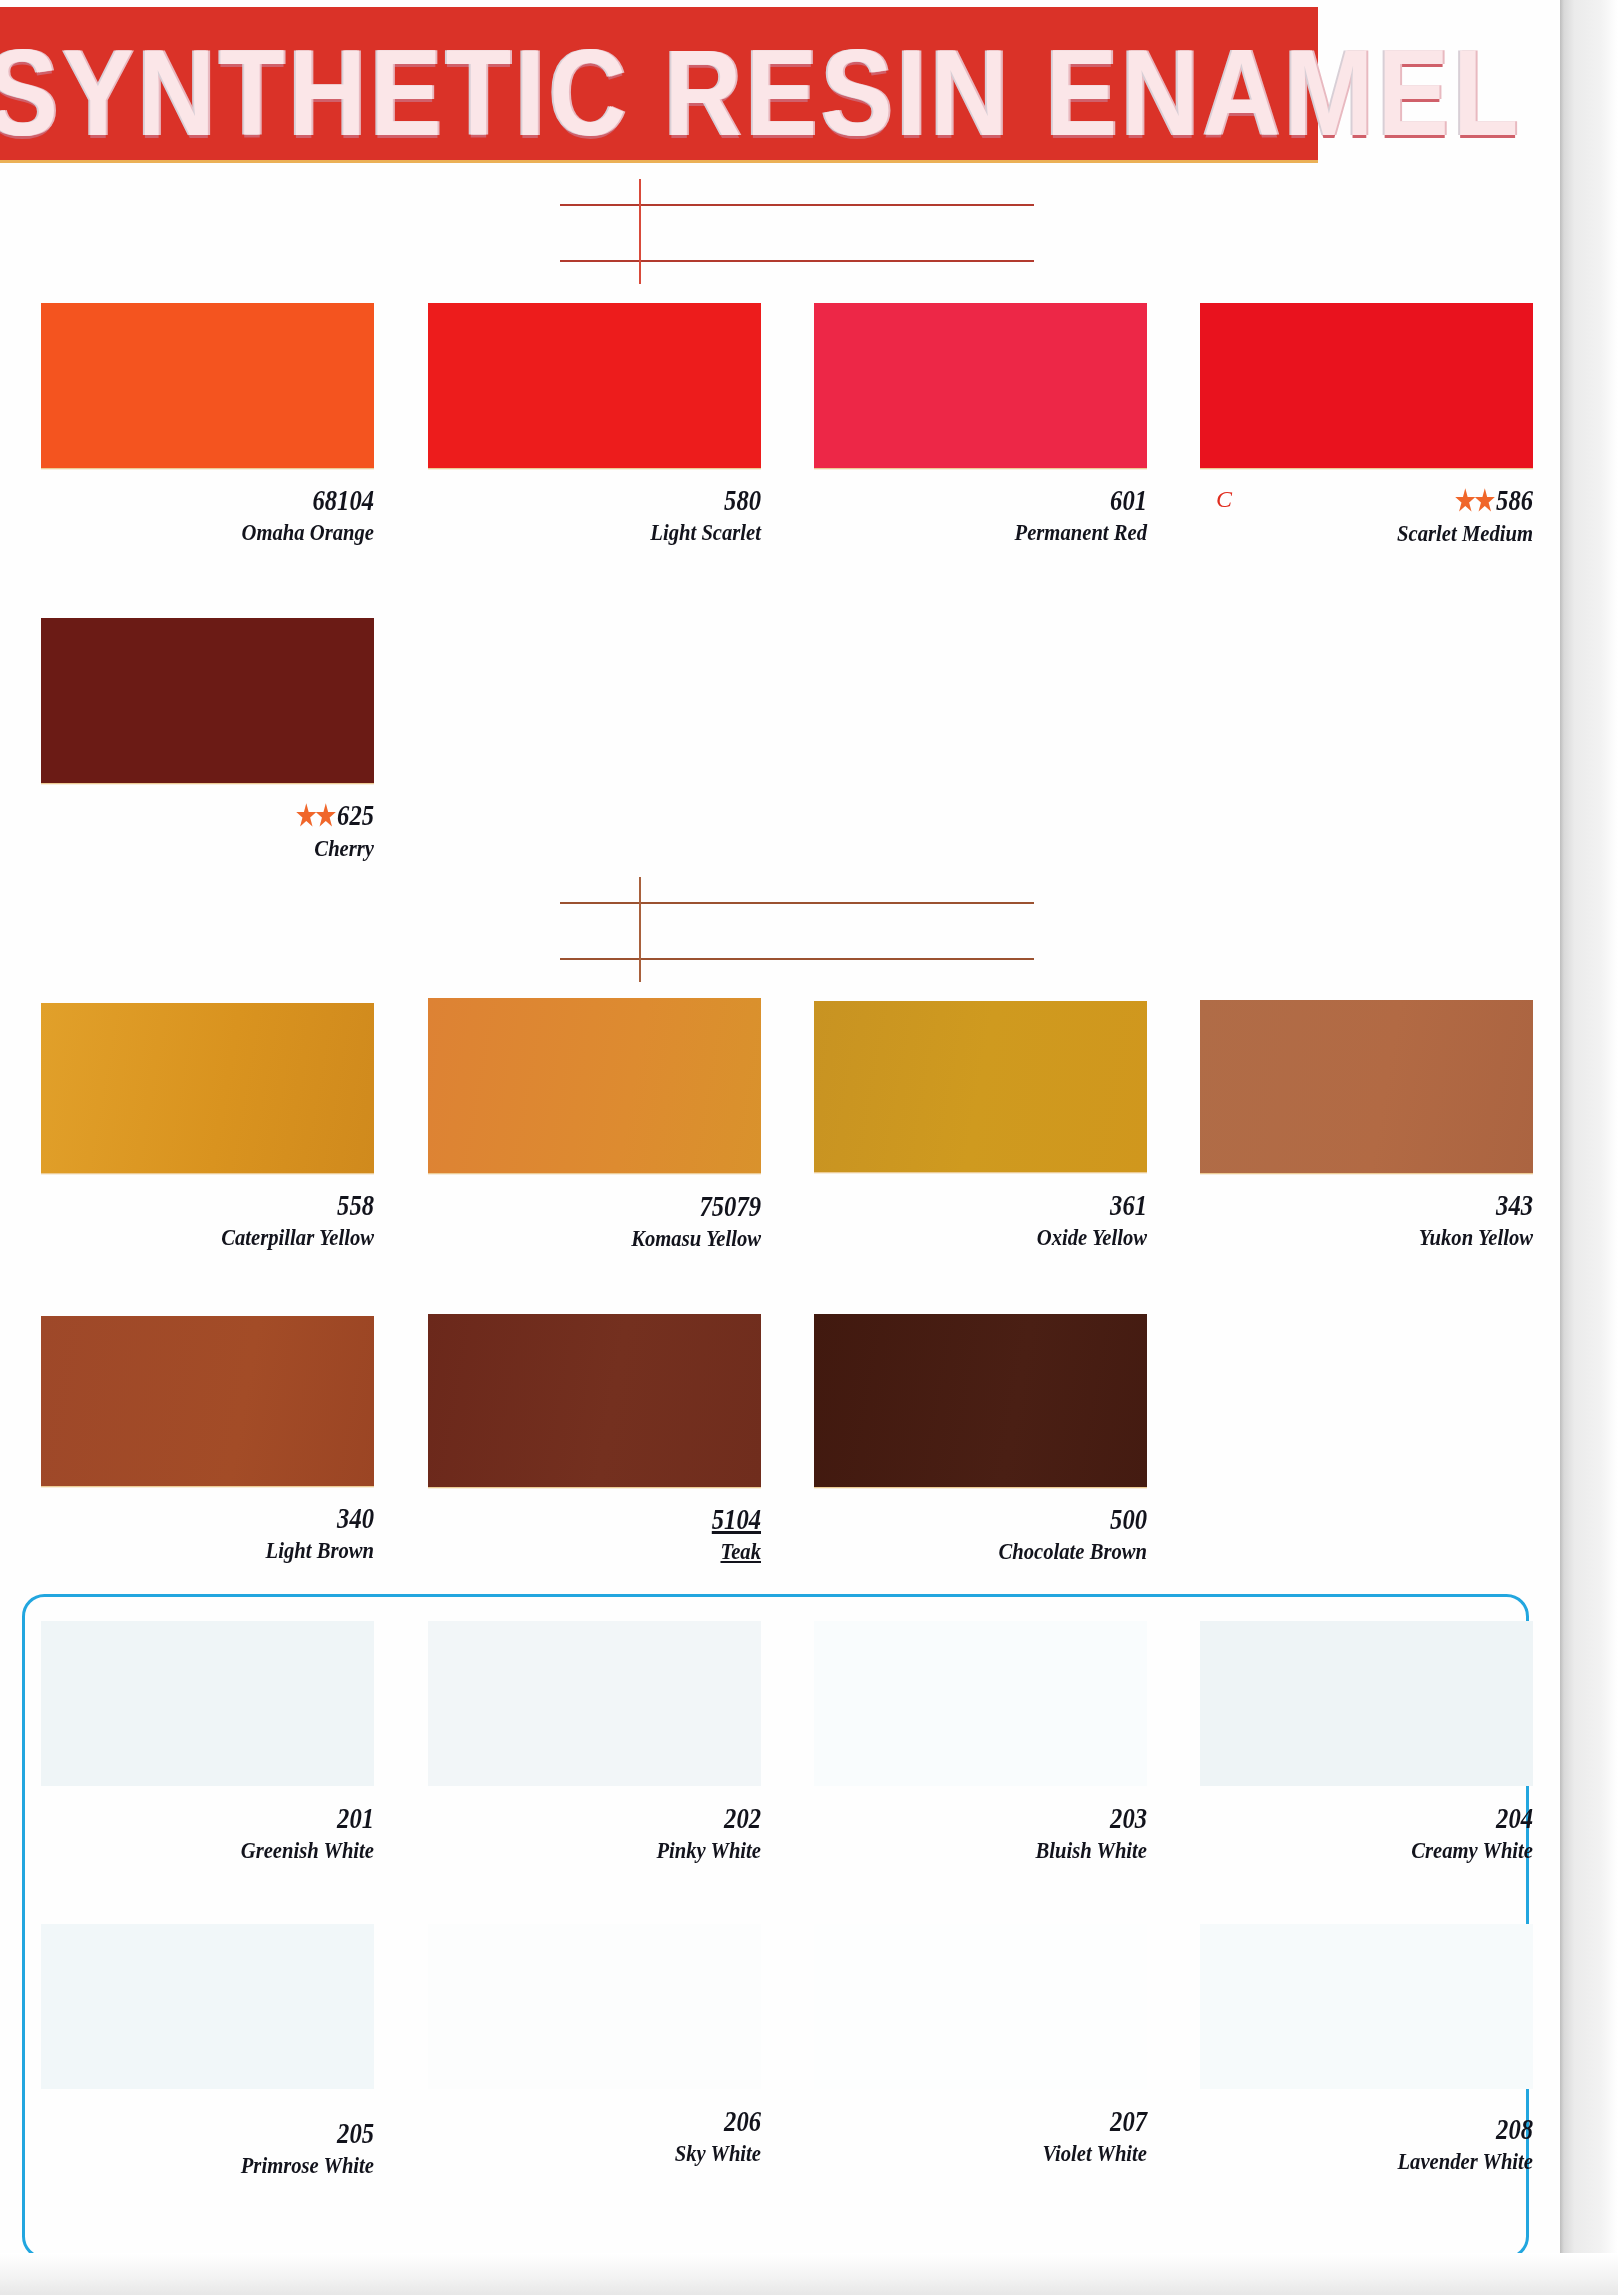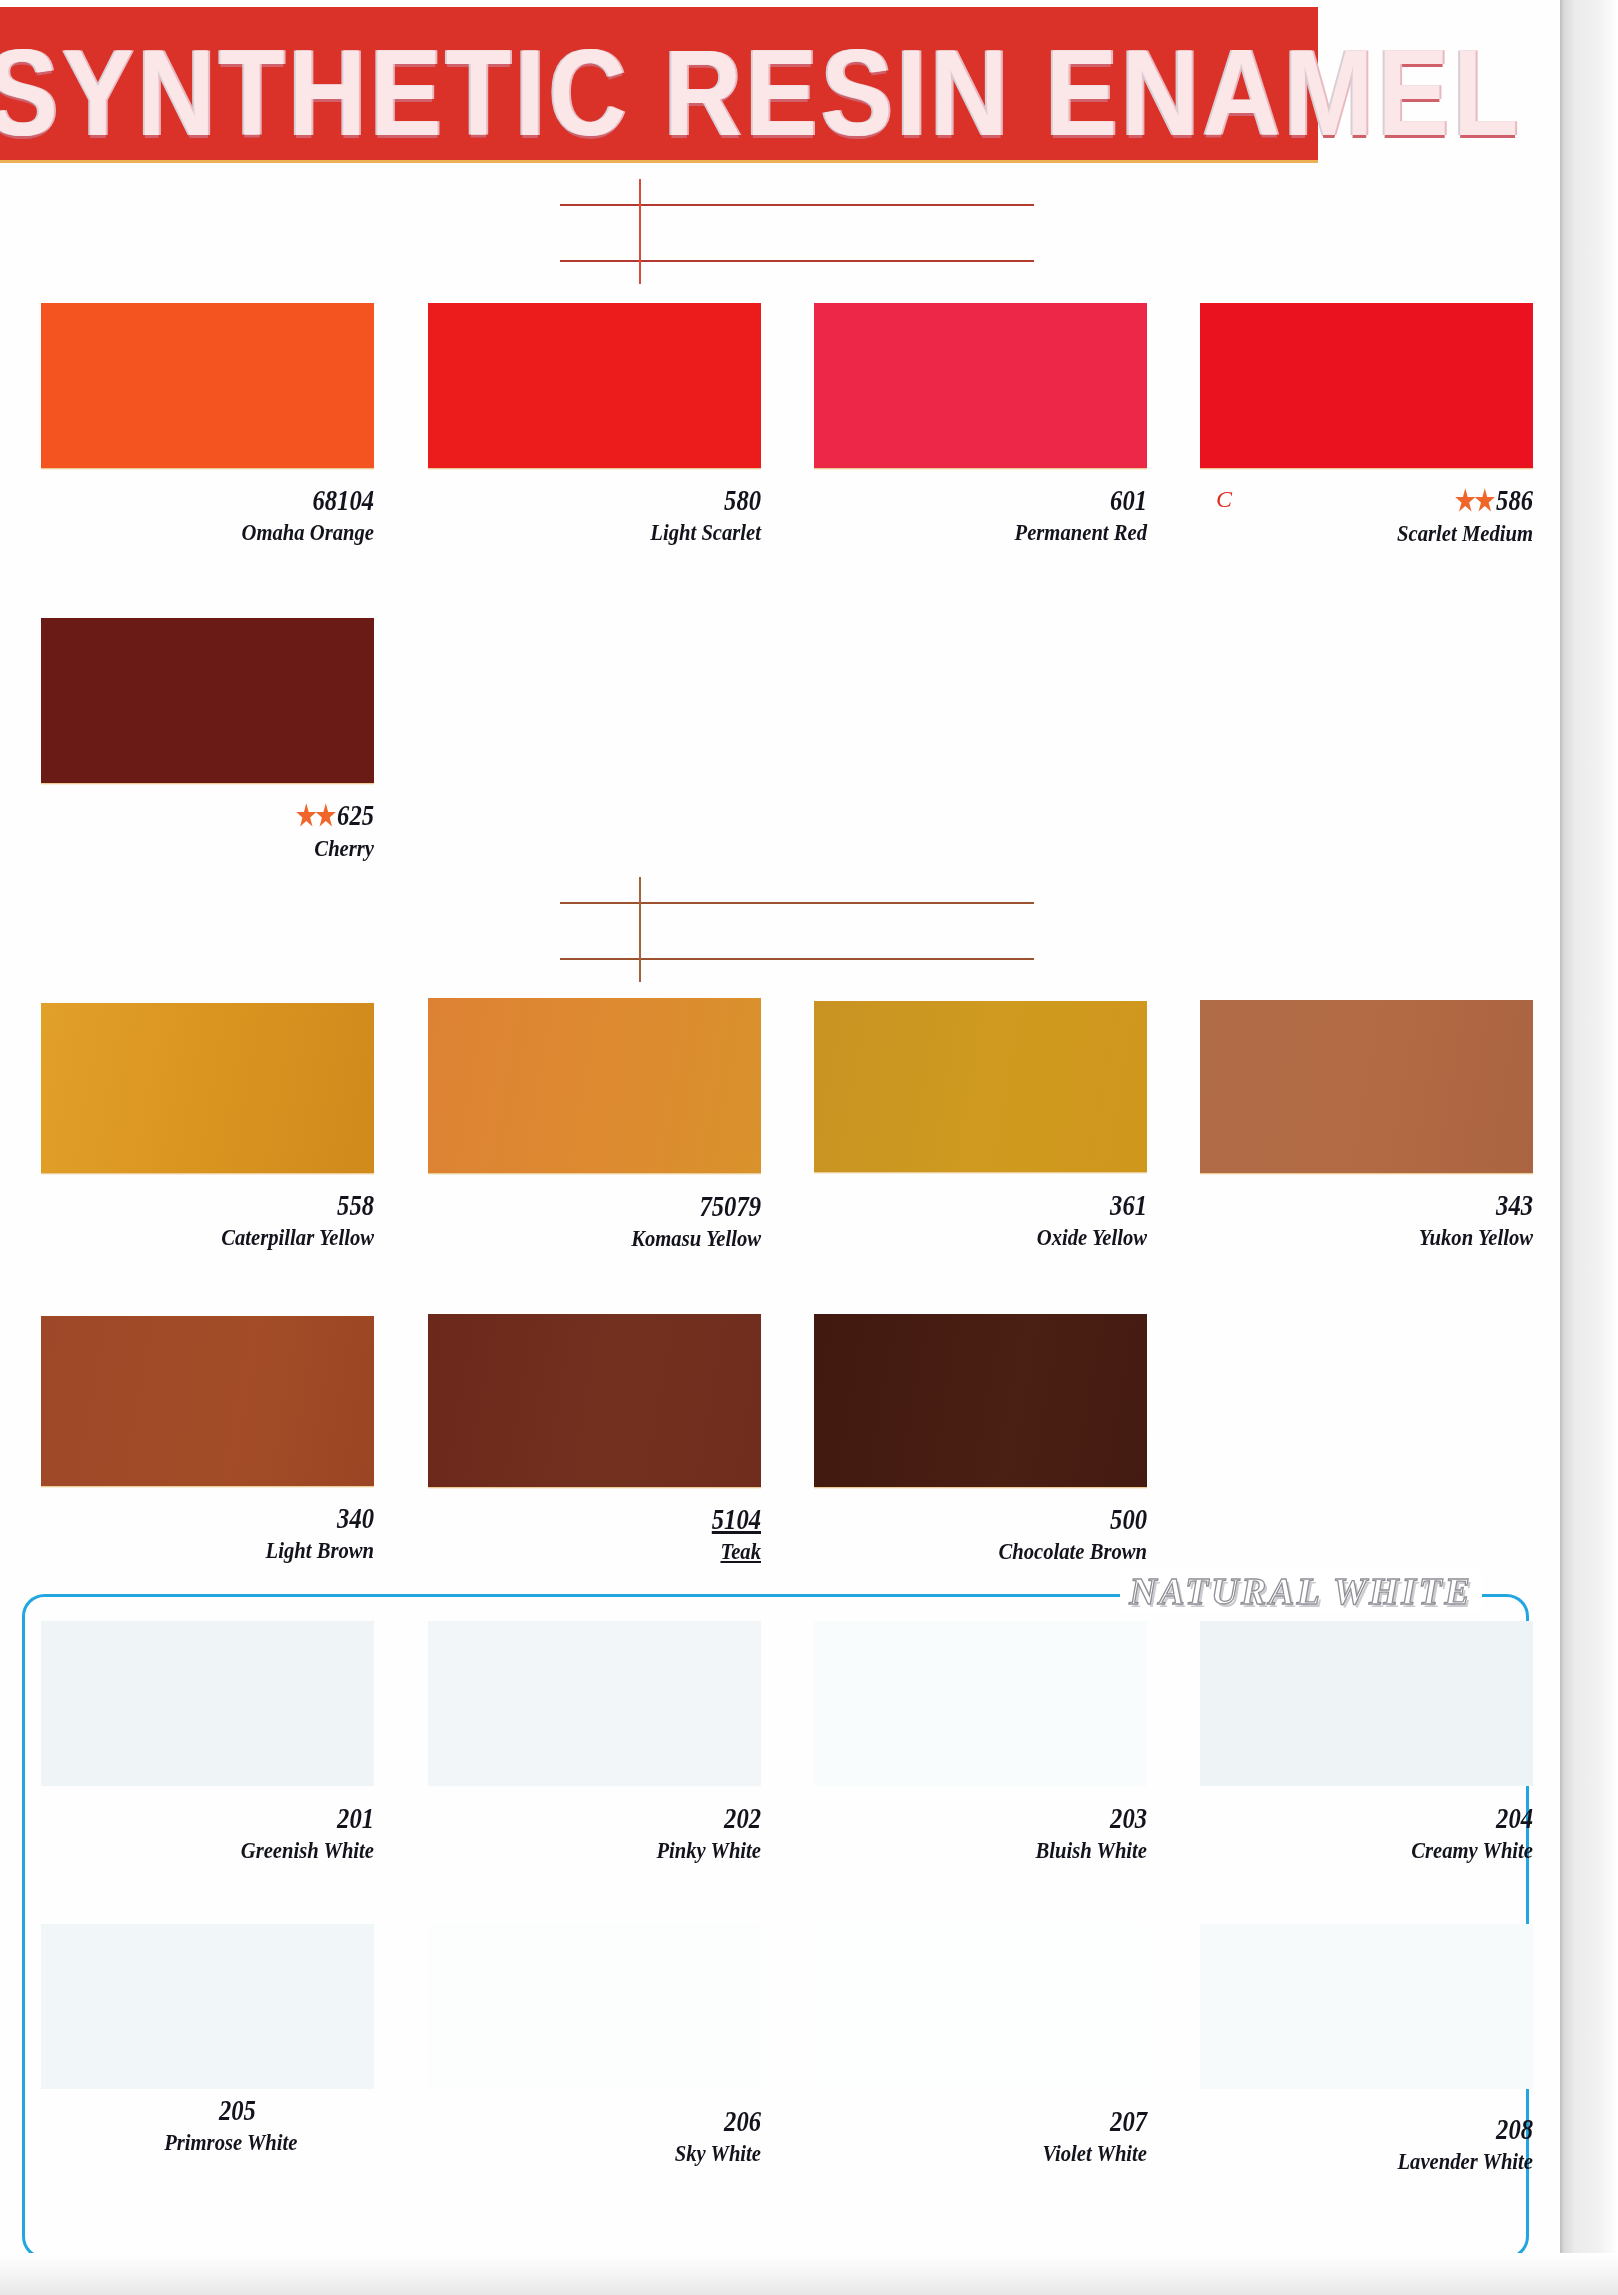--- a/index.html
+++ b/index.html
@@ -315,21 +315,20 @@
 
   <div class="swatch-cell" style="left:814px; top:1314px;">
     <div class="chip ragged" style="height:173px; background:linear-gradient(100deg,#41190f 0%,#4a1f14 60%,#441b11 100%);"></div>
     <div class="caption" style="top:187px;">
       <span class="cap-code">500</span>
       <span class="cap-name">Chocolate Brown</span>
     </div>
   </div>
 
   <div class="white-panel" style="left:22.4px; top:1594px; width:1501px; height:659px;"></div>
-  <span class="white-panel-title" style="left:1120px; top:1569px;">NATURAL WHITE</span>
 
   <div class="swatch-cell" style="left:41px; top:1621px;">
     <div class="chip" style="height:165px; background:#eff5f7;"></div>
     <div class="caption" style="top:179px;">
       <span class="cap-code">201</span>
       <span class="cap-name">Greenish White</span>
     </div>
   </div>
 
   <div class="swatch-cell" style="left:428px; top:1621px;">
@@ -351,21 +350,21 @@
   <div class="swatch-cell" style="left:1200px; top:1621px;">
     <div class="chip" style="height:165px; background:#eef4f6;"></div>
     <div class="caption" style="top:179px;">
       <span class="cap-code">204</span>
       <span class="cap-name">Creamy White</span>
     </div>
   </div>
 
   <div class="swatch-cell" style="left:41px; top:1924px;">
     <div class="chip" style="height:165px; background:#f1f7f9;"></div>
-    <div class="caption" style="top:168px;text-align:center;">
+    <div class="caption" style="top:191px;">
       <span class="cap-code">205</span>
       <span class="cap-name">Primrose White</span>
     </div>
   </div>
 
   <div class="swatch-cell" style="left:428px; top:1924px;">
     <div class="chip" style="height:165px; background:#fcfdfd;"></div>
     <div class="caption" style="top:179px;">
       <span class="cap-code">206</span>
       <span class="cap-name">Sky White</span>

